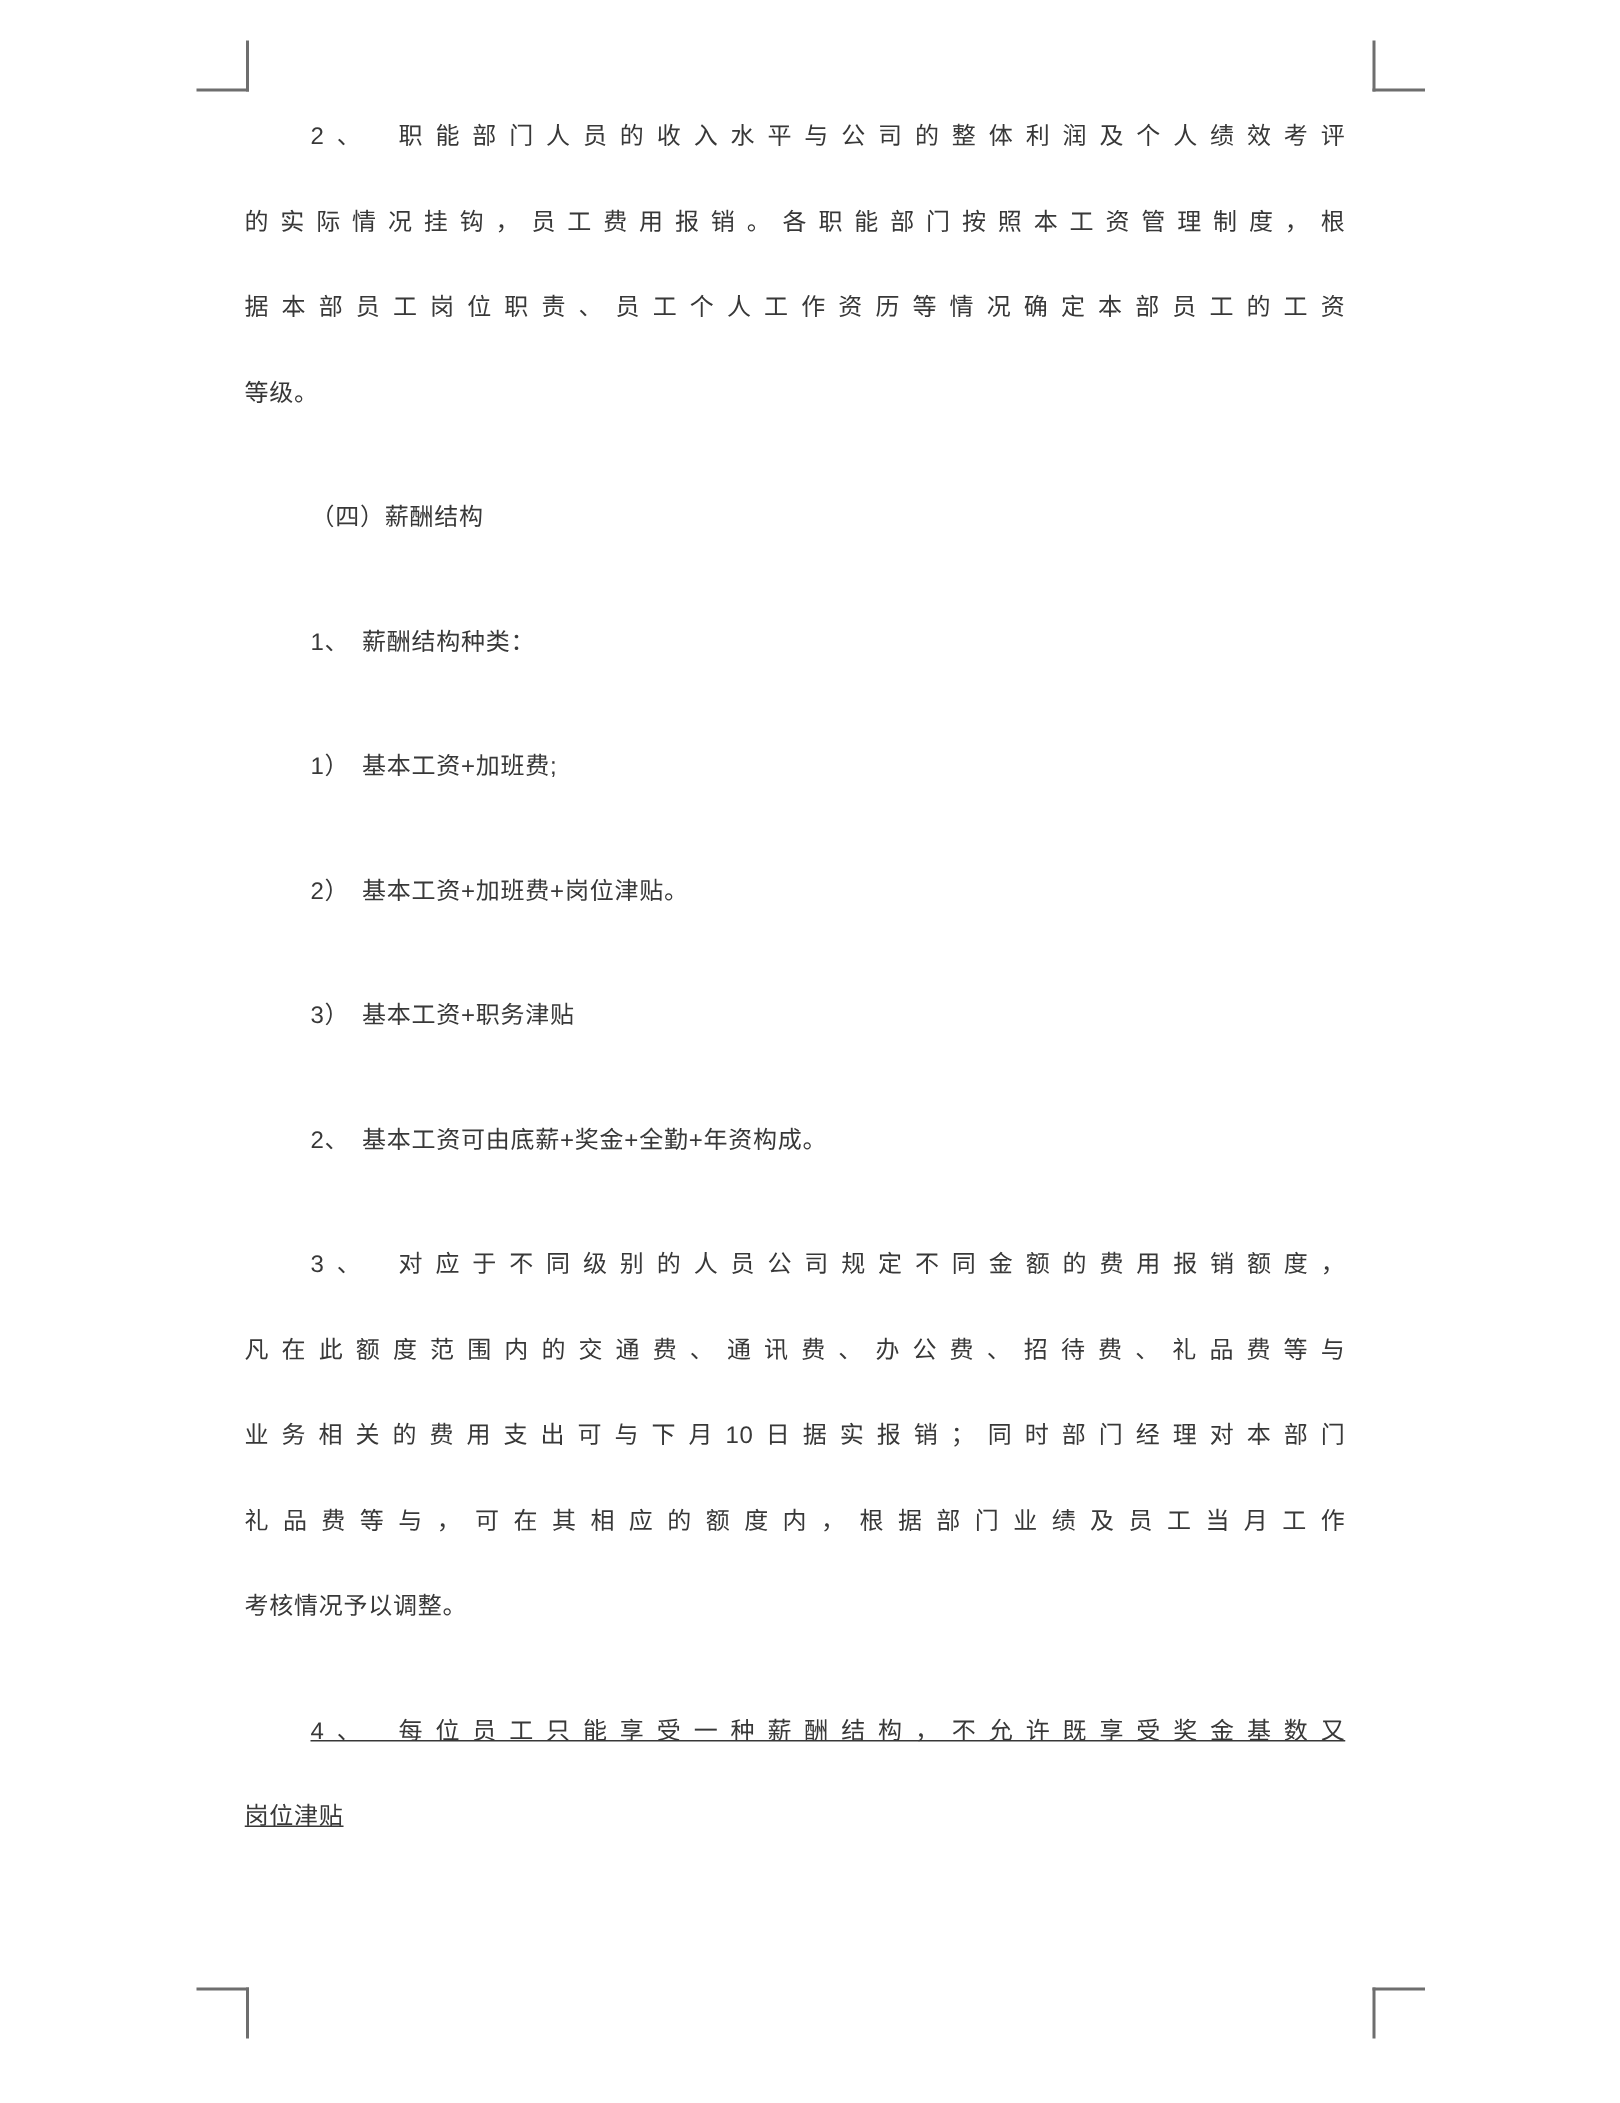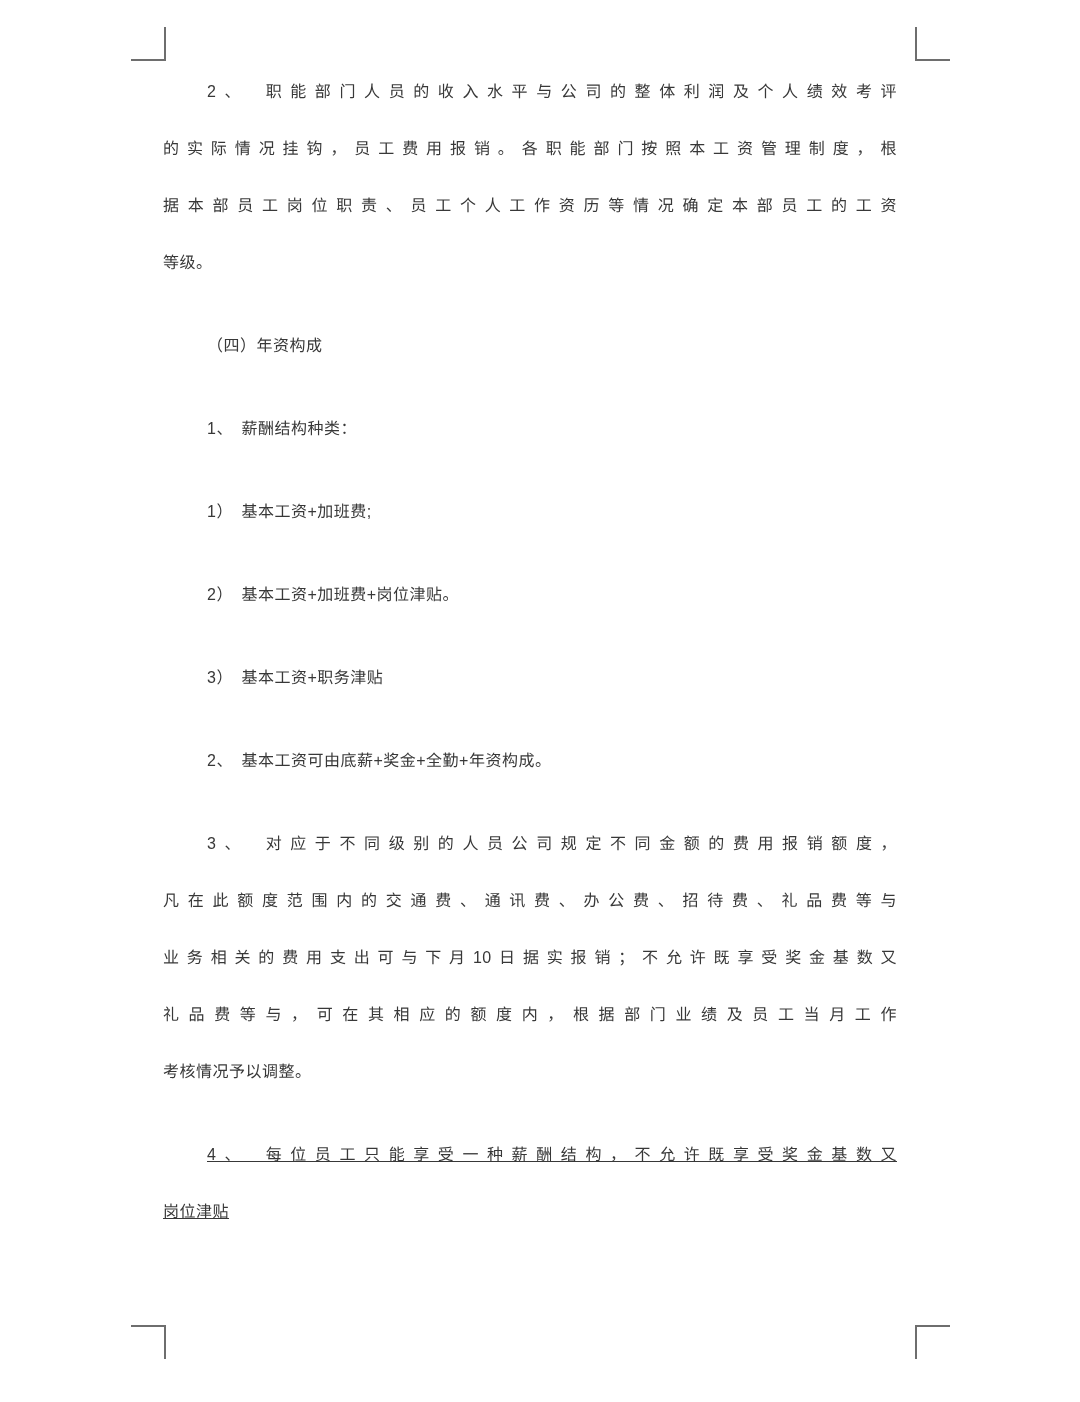--- a/index.html
+++ b/index.html
@@ -69,21 +69,21 @@
   <div class="doc" style="color: rgb(56, 56, 56);">
 
     <div class="para">
       <div class="line indent fill">2、　职能部门人员的收入水平与公司的整体利润及个人绩效考评</div>
       <div class="line fill">的实际情况挂钩，员工费用报销。各职能部门按照本工资管理制度，根</div>
       <div class="line fill">据本部员工岗位职责、员工个人工作资历等情况确定本部员工的工资</div>
       <div class="line">等级。</div>
     </div>
 
     <div class="para">
-      <div class="line indent">（四）年资构成</div>
+      <div class="line indent">（四）薪酬结构</div>
     </div>
 
     <div class="para">
       <div class="line indent">1、　薪酬结构种类：</div>
     </div>
 
     <div class="para">
       <div class="line indent">1）　基本工资+加班费;</div>
     </div>
 
@@ -95,21 +95,21 @@
       <div class="line indent">3）　基本工资+职务津贴</div>
     </div>
 
     <div class="para">
       <div class="line indent">2、　基本工资可由底薪+奖金+全勤+年资构成。</div>
     </div>
 
     <div class="para">
       <div class="line indent fill">3、　对应于不同级别的人员公司规定不同金额的费用报销额度，</div>
       <div class="line fill">凡在此额度范围内的交通费、通讯费、办公费、招待费、礼品费等与</div>
-      <div class="line fill">业务相关的费用支出可与下月10日据实报销；不允许既享受奖金基数又</div>
+      <div class="line fill">业务相关的费用支出可与下月10日据实报销；同时部门经理对本部门</div>
       <div class="line fill">礼品费等与，可在其相应的额度内，根据部门业绩及员工当月工作</div>
       <div class="line">考核情况予以调整。</div>
     </div>
 
     <div class="para">
       <div class="line indent fill">4、　每位员工只能享受一种薪酬结构，不允许既享受奖金基数又</div>
       <div class="line">岗位津贴</div>
     </div>
 
   </div>

